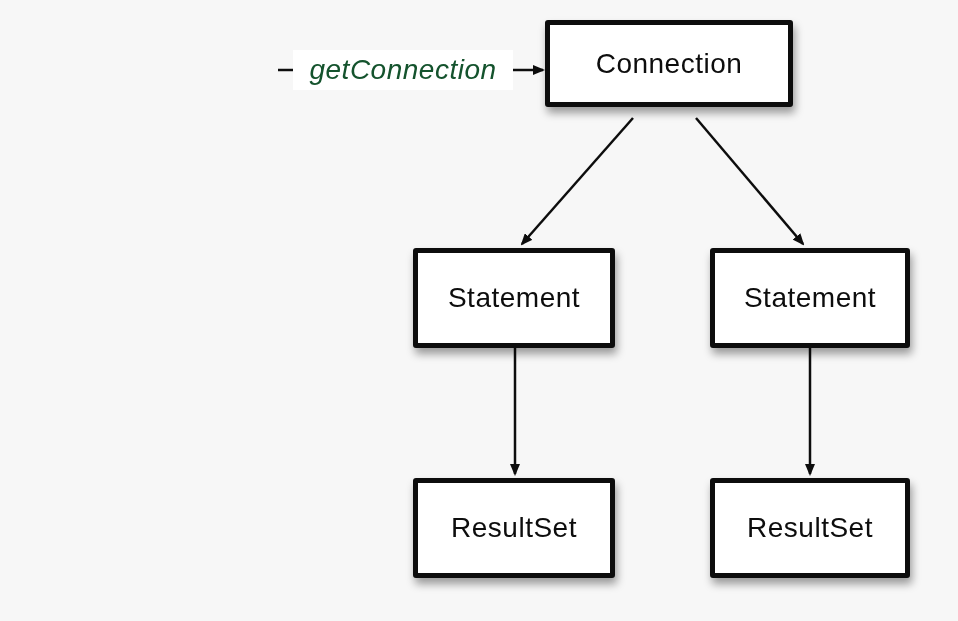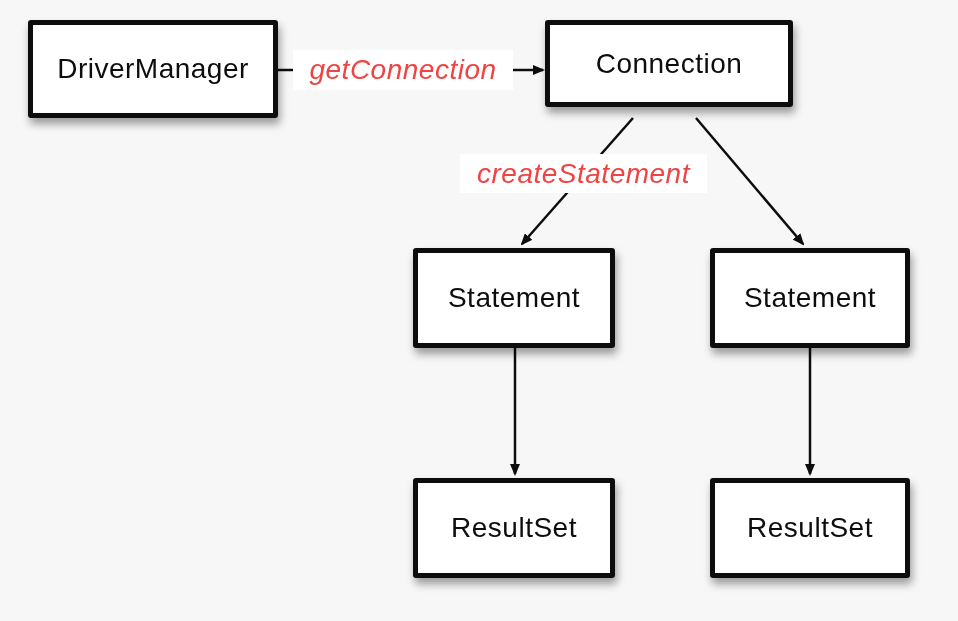--- a/index.html
+++ b/index.html
@@ -36,21 +36,21 @@
   }
   .node span {
     font-size: 28px;
     color: #0d0d0d;
     letter-spacing: 0.5px;
     white-space: nowrap;
   }
   .edge-label {
     position: absolute;
     background: #ffffff;
-    color: #ef4444;
+    color: #14532d;
     font-size: 28px;
     font-style: italic;
     letter-spacing: 0.5px;
     display: flex;
     align-items: center;
     justify-content: center;
     z-index: 3;
     white-space: nowrap;
   }
   
@@ -83,23 +83,20 @@
 
     <line x1="633" y1="118" x2="522" y2="244" stroke="#0d0d0d" stroke-width="2.5" marker-end="url(#arrow)"></line>
 
     <line x1="696" y1="118" x2="803" y2="244" stroke="#0d0d0d" stroke-width="2.5" marker-end="url(#arrow)"></line>
 
     <line x1="515" y1="348" x2="515" y2="474" stroke="#0d0d0d" stroke-width="2.5" marker-end="url(#arrow)"></line>
 
     <line x1="810" y1="348" x2="810" y2="474" stroke="#0d0d0d" stroke-width="2.5" marker-end="url(#arrow)"></line>
   </svg>
 
-  <div class="node" id="n-drivermanager">
-    <span>DriverManager</span>
-  </div>
 
   <div class="node" id="n-connection">
     <span>Connection</span>
   </div>
 
   <div class="node" id="n-statement-1">
     <span>Statement</span>
   </div>
 
   <div class="node" id="n-statement-2">
@@ -109,16 +106,15 @@
   <div class="node" id="n-resultset-1">
     <span>ResultSet</span>
   </div>
 
   <div class="node" id="n-resultset-2">
     <span>ResultSet</span>
   </div>
 
   <div class="edge-label" id="l-getconnection">getConnection</div>
 
-  <div class="edge-label" id="l-createstatement">createStatement</div>
 
 
 </div>
 
 </body></html>

